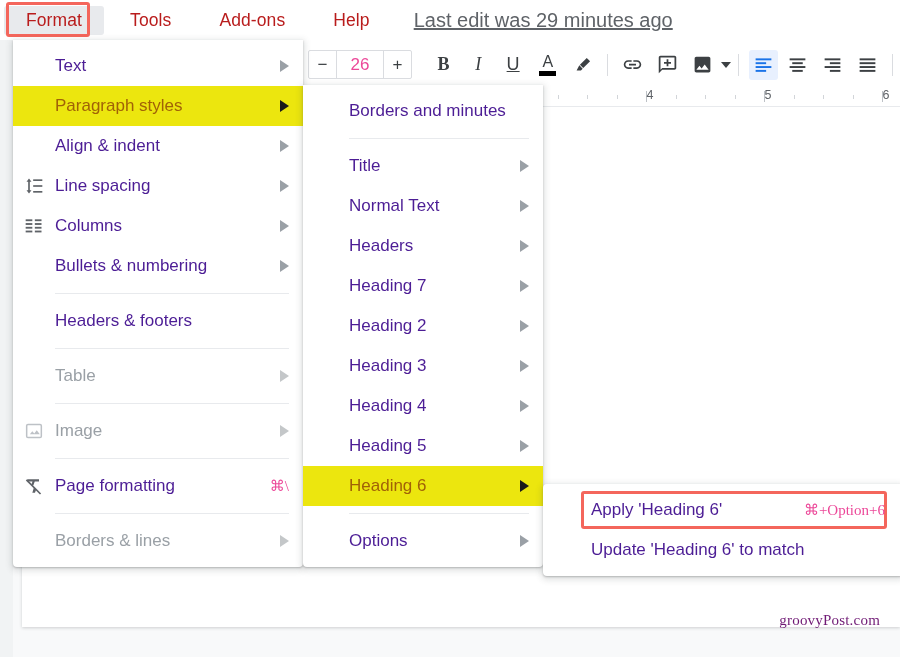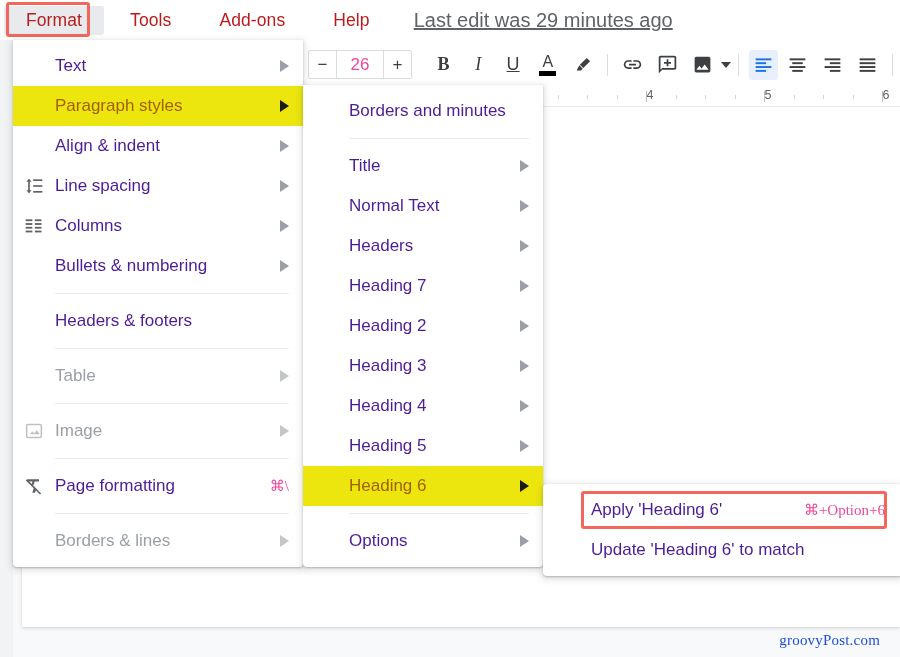--- a/index.html
+++ b/index.html
@@ -95,23 +95,23 @@
   .page {
     position: absolute; left: 22px; top: 0; width: 878px; height: 520px;
     background: #ffffff;
     box-shadow: 0 1px 3px rgba(60,64,67,.22);
   }
   .leftstrip {
     position: absolute; left: 0; top: 40px; width: 13px; height: 617px;
     background: #f1f3f4;
   }
   .watermark {
-    position: absolute; right: 20px; bottom: 8px;
+    position: absolute; right: 20px; bottom: 28px;
     font-family: "Liberation Serif", serif; font-size: 15px;
-    color: #1d4ed8; letter-spacing: .2px; margin-left: 16px;
+    color: #701a75; letter-spacing: .2px; margin-left: 16px;
   }
 
   
   .menu {
     position: absolute; background: #ffffff;
     box-shadow: 0 2px 6px 2px rgba(60,64,67,.15), 0 1px 2px rgba(60,64,67,.3);
     border-radius: 0 0 4px 4px; padding: 6px 0;
   }
   #menu-format { left: 13px; top: 40px; width: 290px; }
   #menu-parastyles { left: 303px; top: 85px; width: 240px; }

